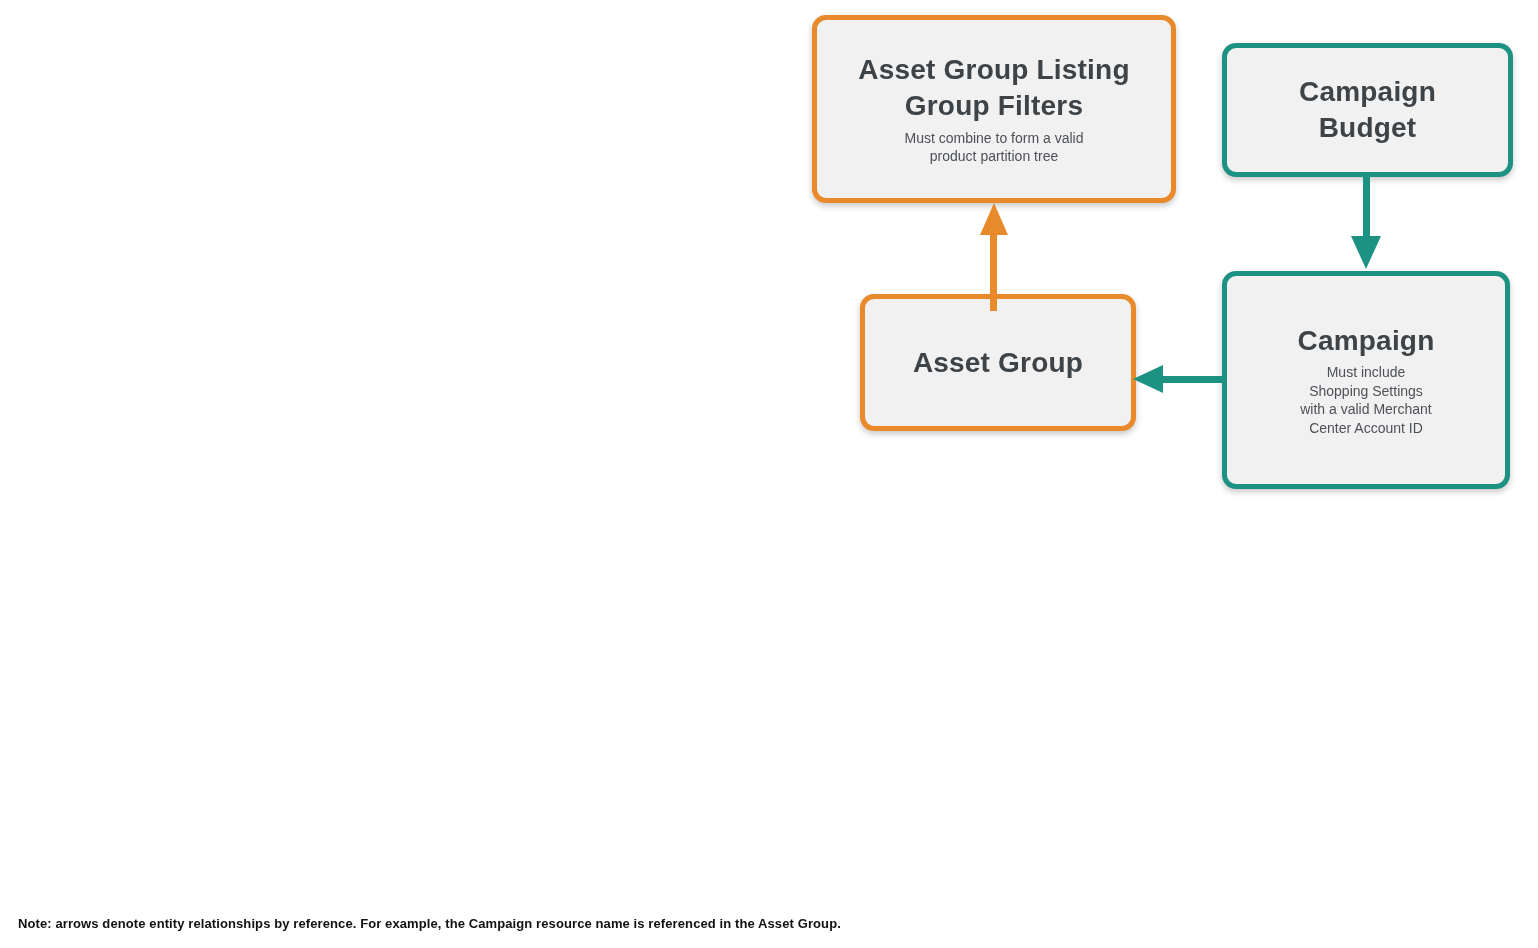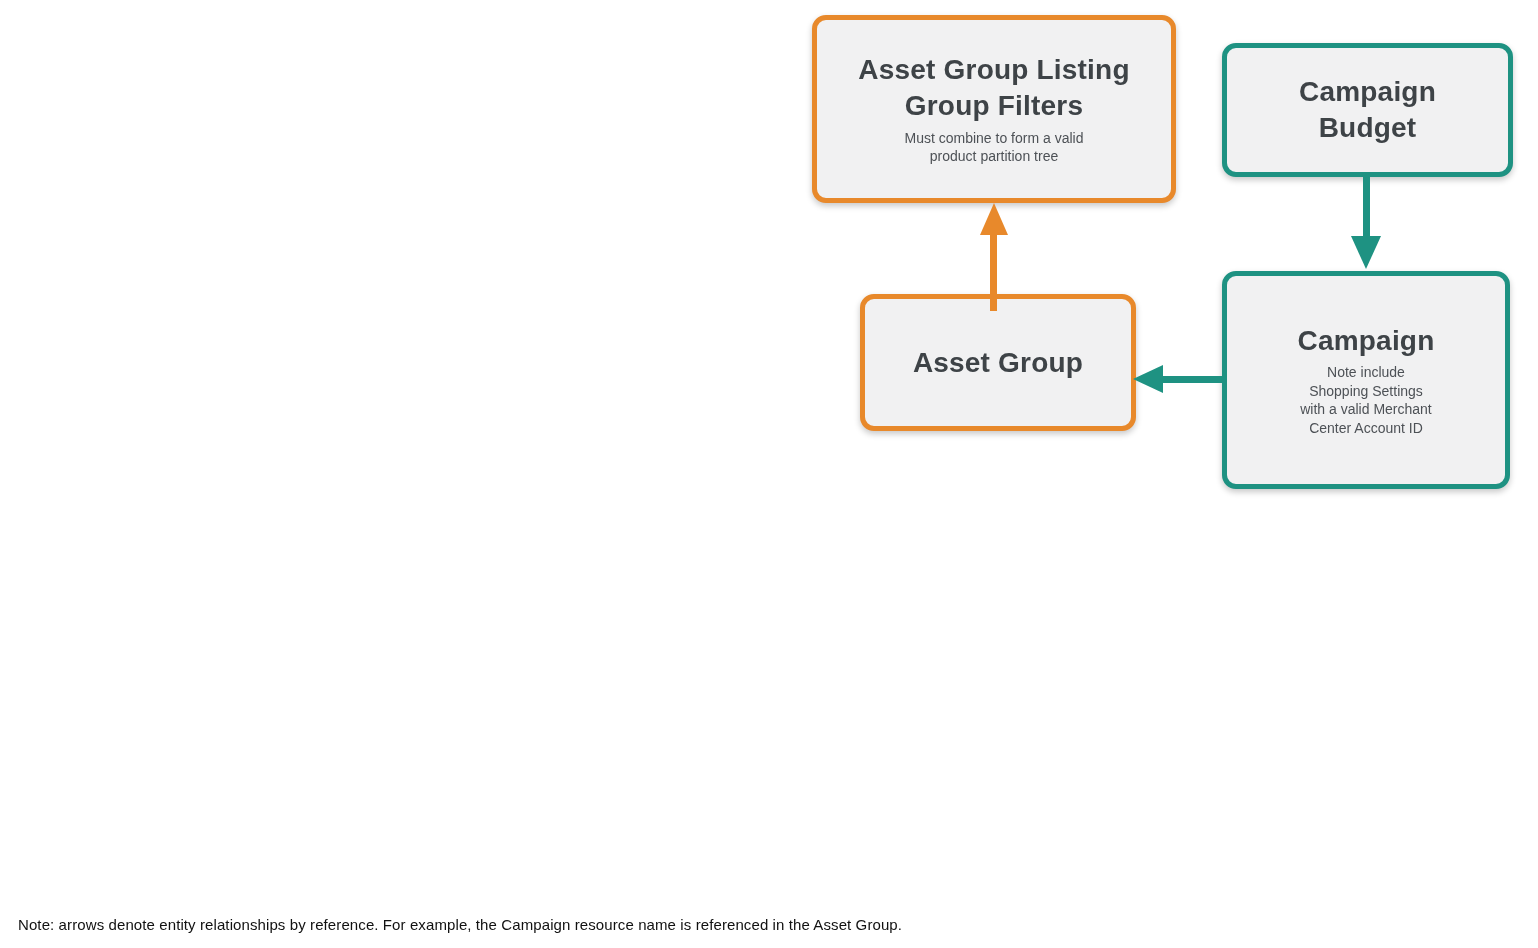--- a/index.html
+++ b/index.html
@@ -87,22 +87,22 @@
     left: 1133px; top: 365px;
     border-top: 14px solid transparent;
     border-bottom: 14px solid transparent;
     border-right: 30px solid var(--teal, #1E9282);
   }
 
   .note {
     position: absolute;
     left: 18px;
     top: 916px;
-    font-size: 15px;
-    font-weight: normal;
+    font-size: 13px;
+    font-weight: bold;
     color: var(--note-text, #111111);
     letter-spacing: 0.1px;
   }
 </style>
 </head>
 <body>
 
 <div class="canvas">
 
   <div class="node orange" id="node-listing-filters">
@@ -116,21 +116,21 @@
     <div class="node-title">Campaign
 Budget</div>
   </div>
 
   <div class="node orange" id="node-asset-group">
     <div class="node-title">Asset Group</div>
   </div>
 
   <div class="node teal" id="node-campaign">
     <div class="node-title">Campaign</div>
-    <div class="node-subtitle">Note include
+    <div class="node-subtitle">Must include
 Shopping Settings
 with a valid Merchant
 Center Account ID</div>
   </div>
 
   <div class="arrow-shaft" id="arrow-ag-up-shaft"></div>
   <div class="arrow-head" id="arrow-ag-up-head"></div>
 
   <div class="arrow-shaft" id="arrow-cb-down-shaft"></div>
   <div class="arrow-head" id="arrow-cb-down-head"></div>

